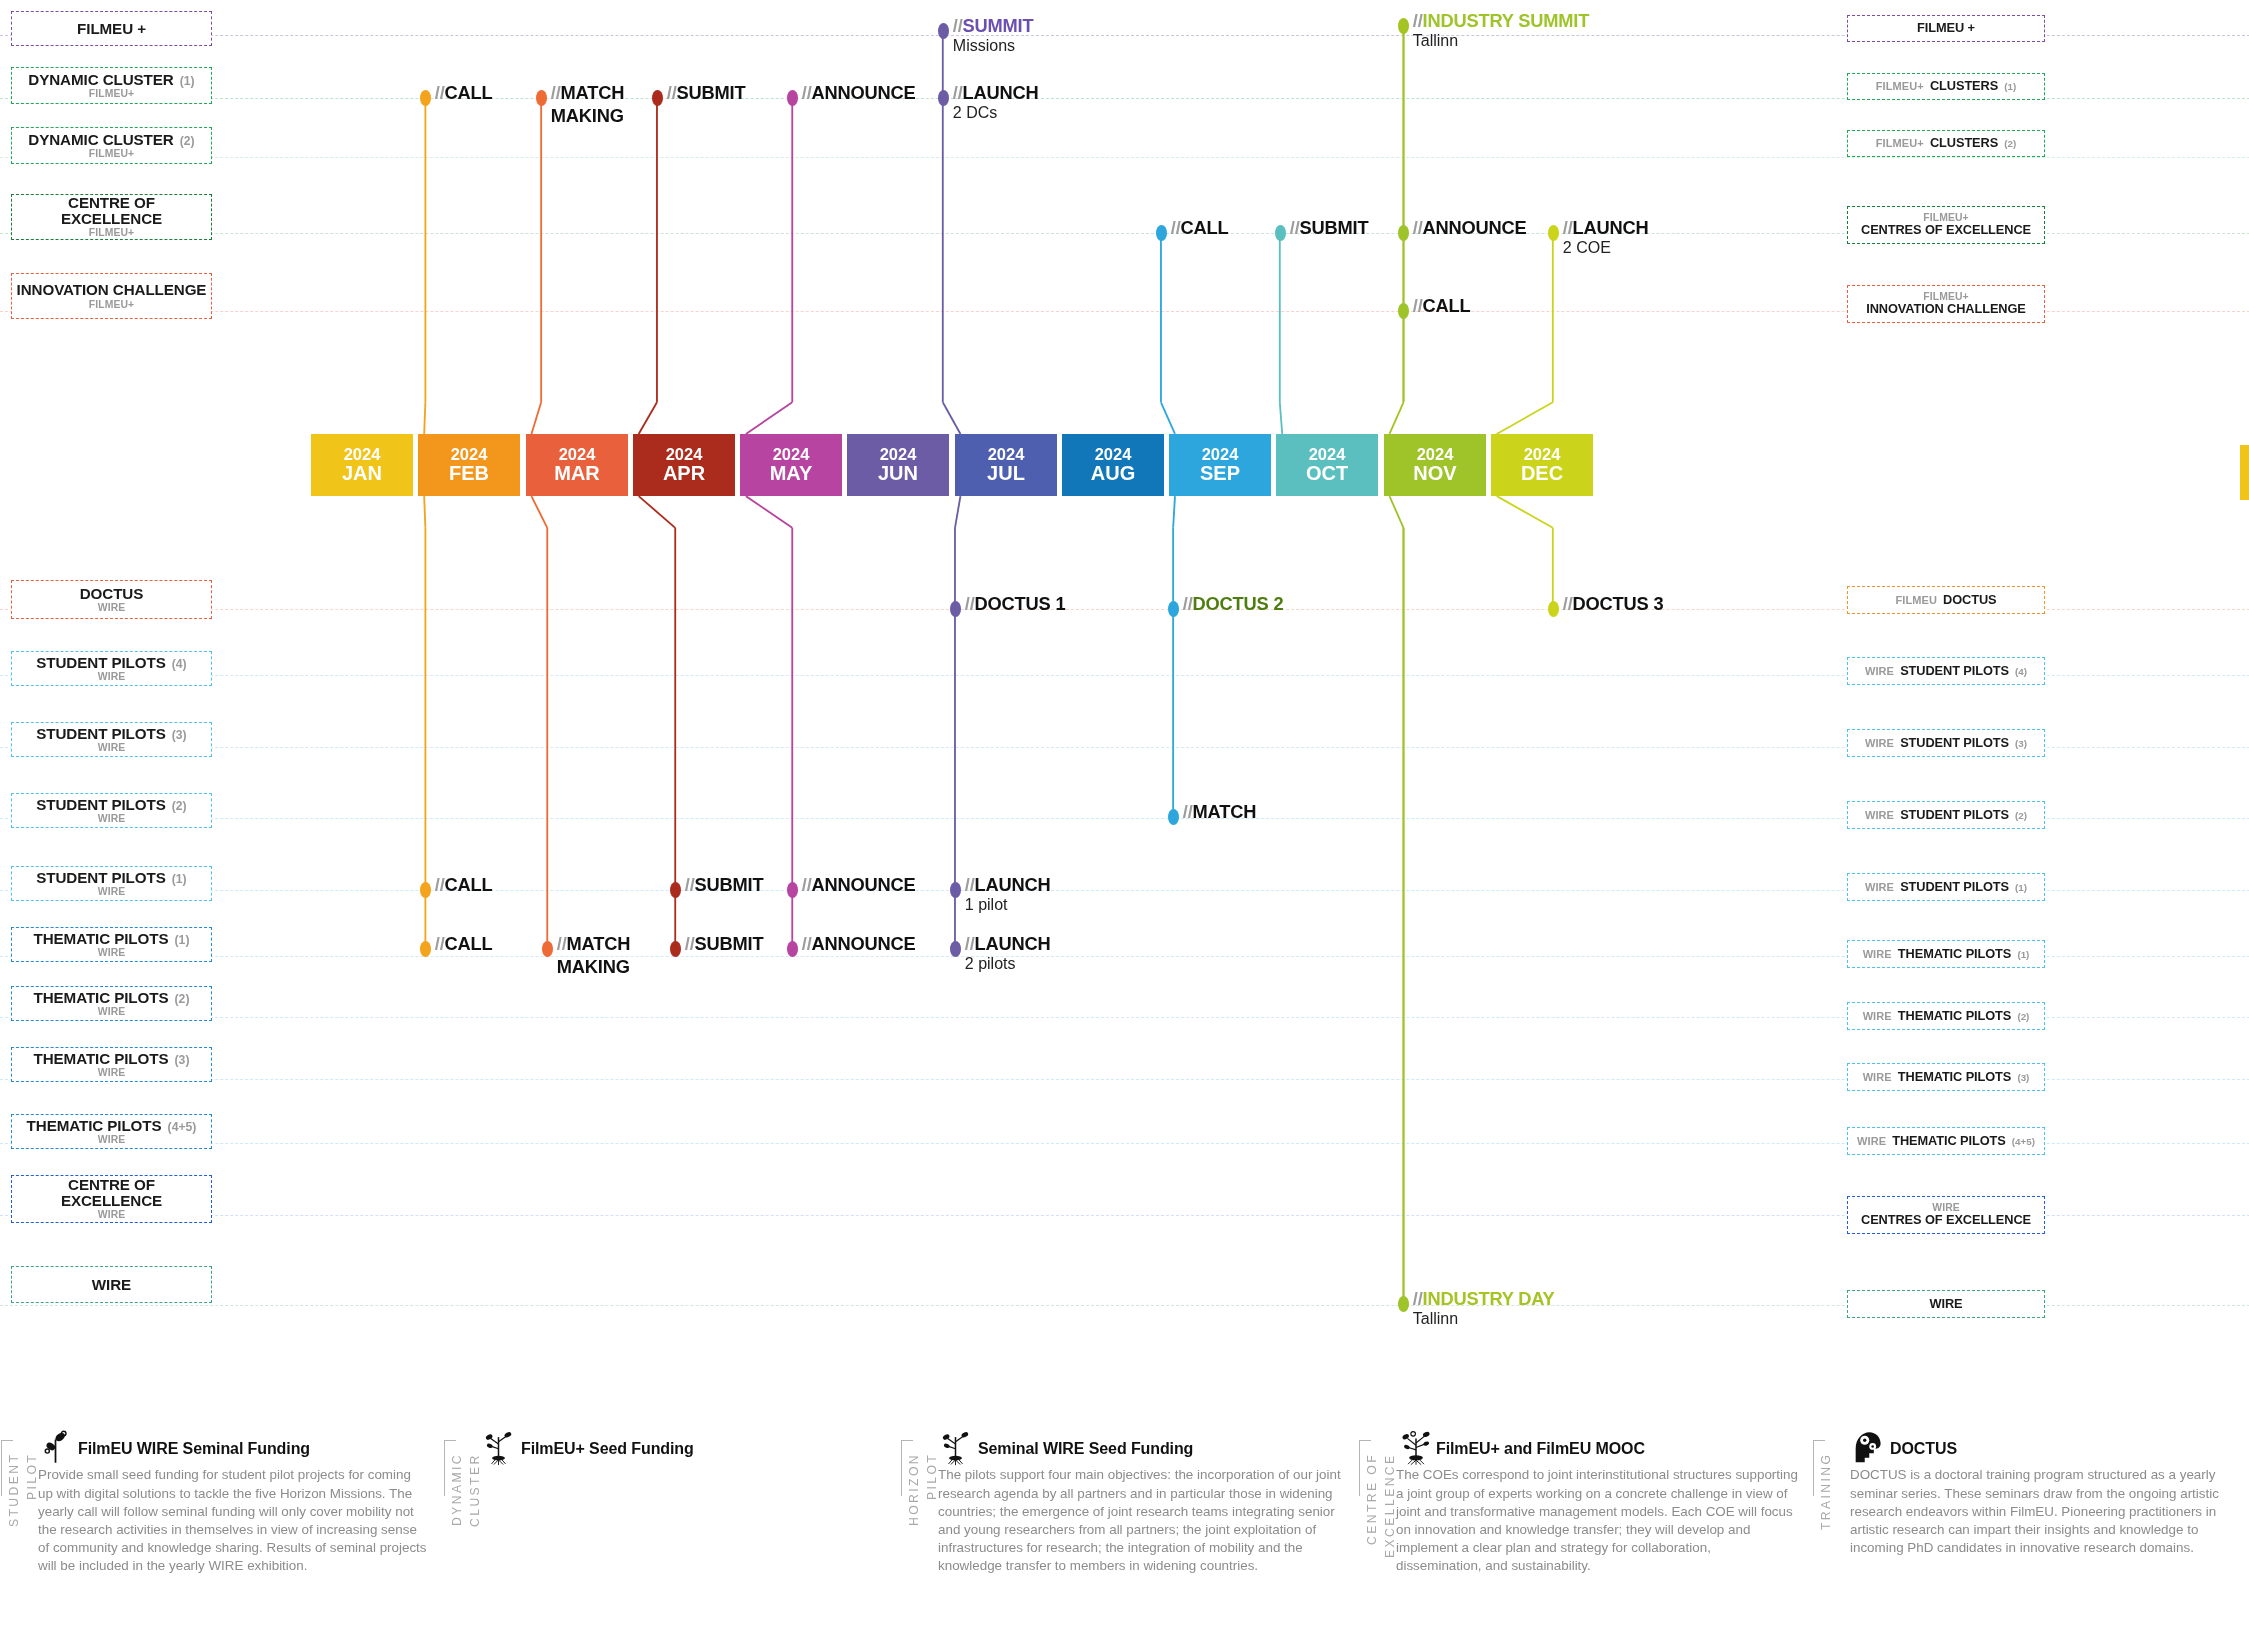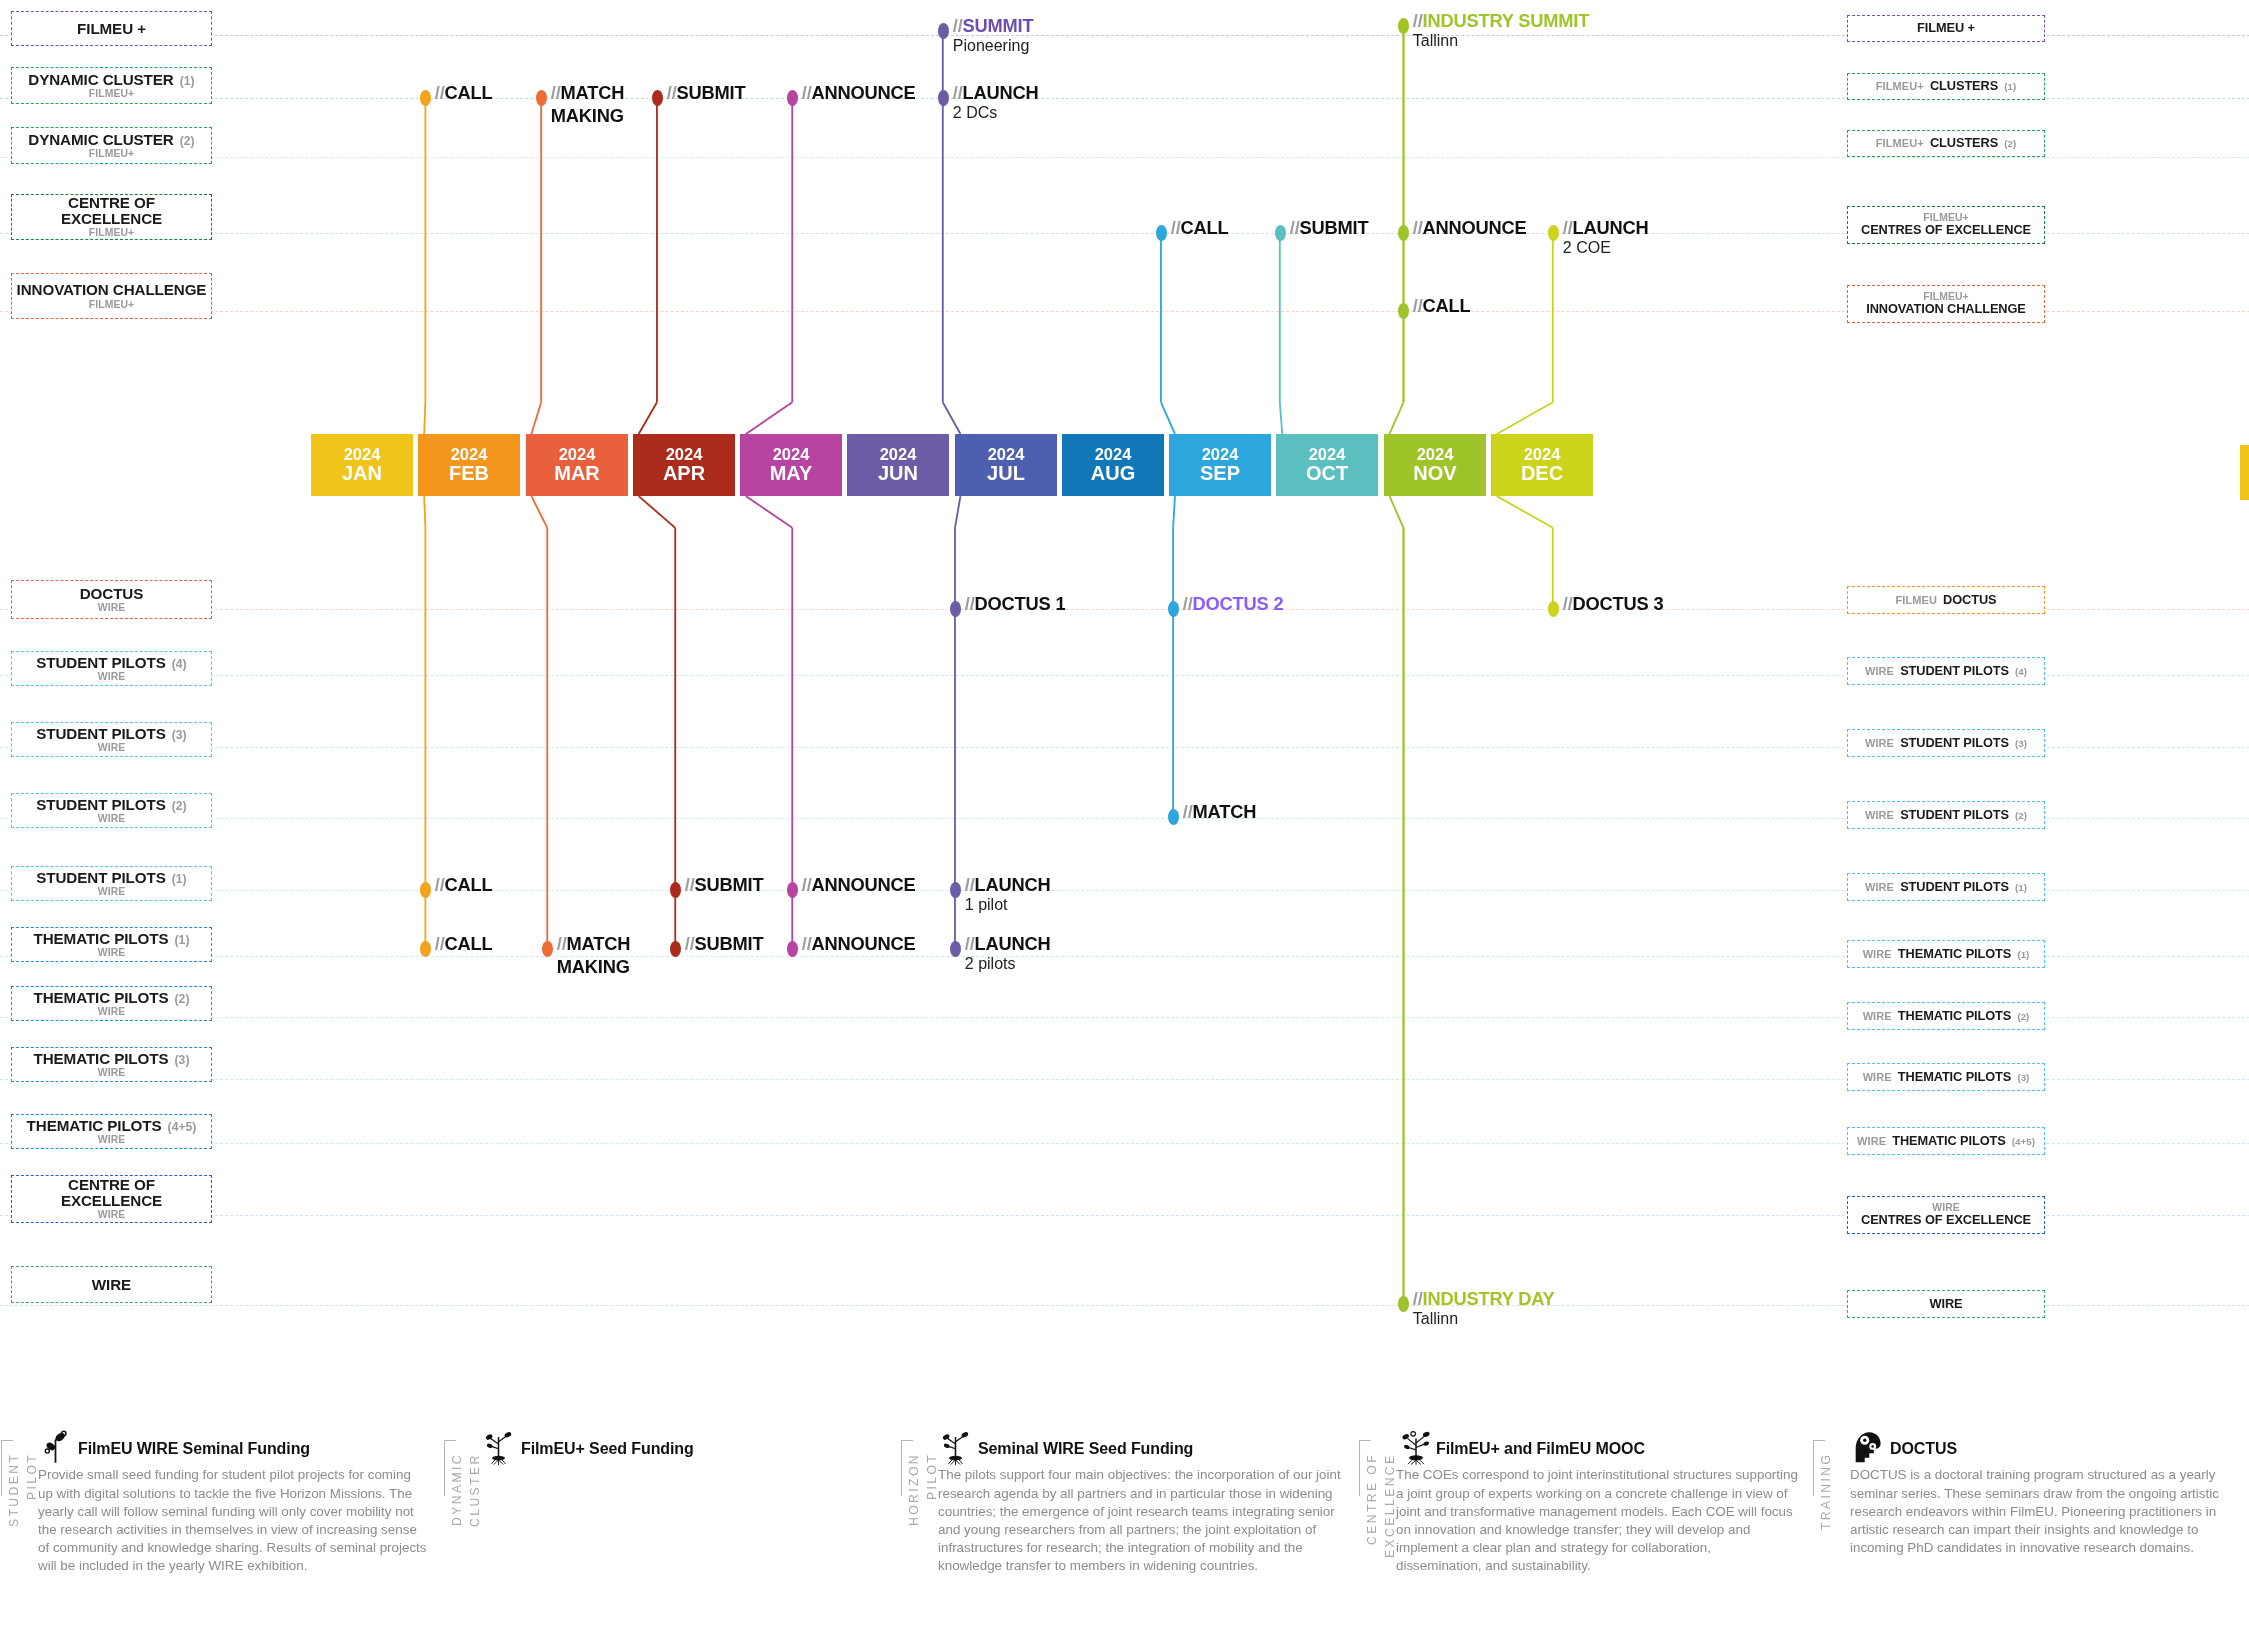--- a/index.html
+++ b/index.html
@@ -409,21 +409,21 @@
         <span class="mlabel"><span class="slashes">//</span><span style="color:#111">ANNOUNCE</span></span>
       </div>
       <div class="milestone" style="left: 943px; top: 98px;">
         <span class="dot" style="background:#6b5ca5"></span>
         <span class="mlabel"><span class="slashes">//</span><span style="color:#111">LAUNCH</span></span>
         <span class="msub">2 DCs</span>
       </div>
       <div class="milestone" style="left: 943px; top: 30.5px;">
         <span class="dot" style="background:#6b5ca5"></span>
         <span class="mlabel"><span class="slashes">//</span><span style="color:#6b4fb0">SUMMIT</span></span>
-        <span class="msub">Pioneering</span>
+        <span class="msub">Missions</span>
       </div>
       <div class="milestone" style="left: 1403px; top: 26px;">
         <span class="dot" style="background:#a4c424"></span>
         <span class="mlabel"><span class="slashes">//</span><span style="color:#9ec42a">INDUSTRY SUMMIT</span></span>
         <span class="msub">Tallinn</span>
       </div>
       <div class="milestone" style="left: 1161px; top: 233px;">
         <span class="dot" style="background:#2ca6dd"></span>
         <span class="mlabel"><span class="slashes">//</span><span style="color:#111">CALL</span></span>
       </div>
@@ -443,21 +443,21 @@
       <div class="milestone" style="left: 1403px; top: 311px;">
         <span class="dot" style="background:#9ec42a"></span>
         <span class="mlabel"><span class="slashes">//</span><span style="color:#111">CALL</span></span>
       </div>
       <div class="milestone" style="left: 955px; top: 609px;">
         <span class="dot" style="background:#6b5ca5"></span>
         <span class="mlabel"><span class="slashes">//</span><span style="color:#111">DOCTUS 1</span></span>
       </div>
       <div class="milestone" style="left: 1173px; top: 609px;">
         <span class="dot" style="background:#2ca6dd"></span>
-        <span class="mlabel"><span class="slashes">//</span><span style="color:#8b5cf6">DOCTUS 2</span></span>
+        <span class="mlabel"><span class="slashes">//</span><span style="color:#4d7c0f">DOCTUS 2</span></span>
       </div>
       <div class="milestone" style="left: 1553px; top: 609px;">
         <span class="dot" style="background:#cbd41b"></span>
         <span class="mlabel"><span class="slashes">//</span><span style="color:#111">DOCTUS 3</span></span>
       </div>
       <div class="milestone" style="left: 1173px; top: 817px;">
         <span class="dot" style="background:#2ca6dd"></span>
         <span class="mlabel"><span class="slashes">//</span><span style="color:#111">MATCH</span></span>
       </div>
       <div class="milestone" style="left: 425px; top: 890px;">

